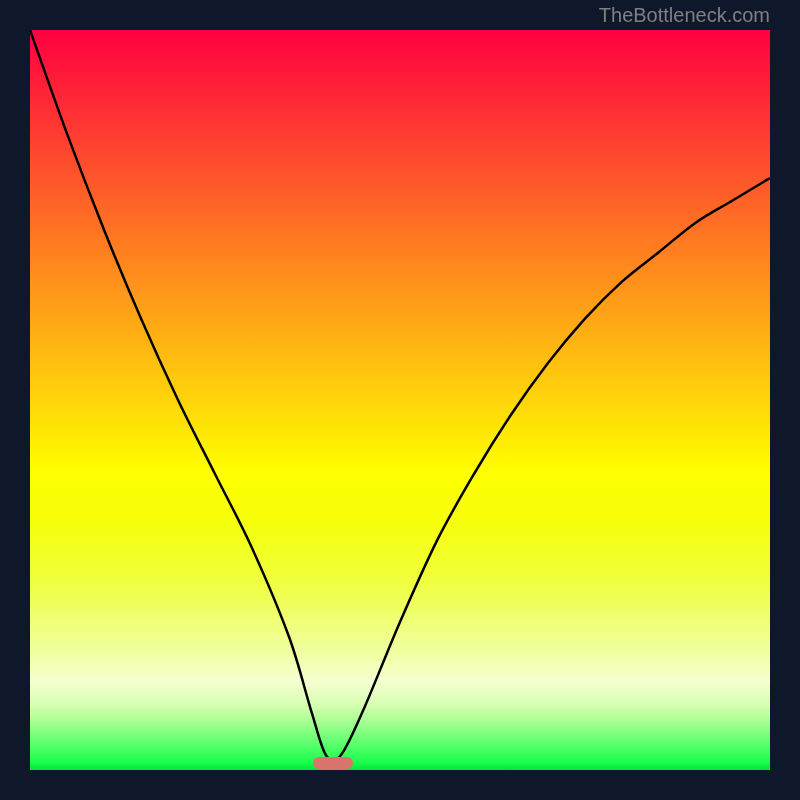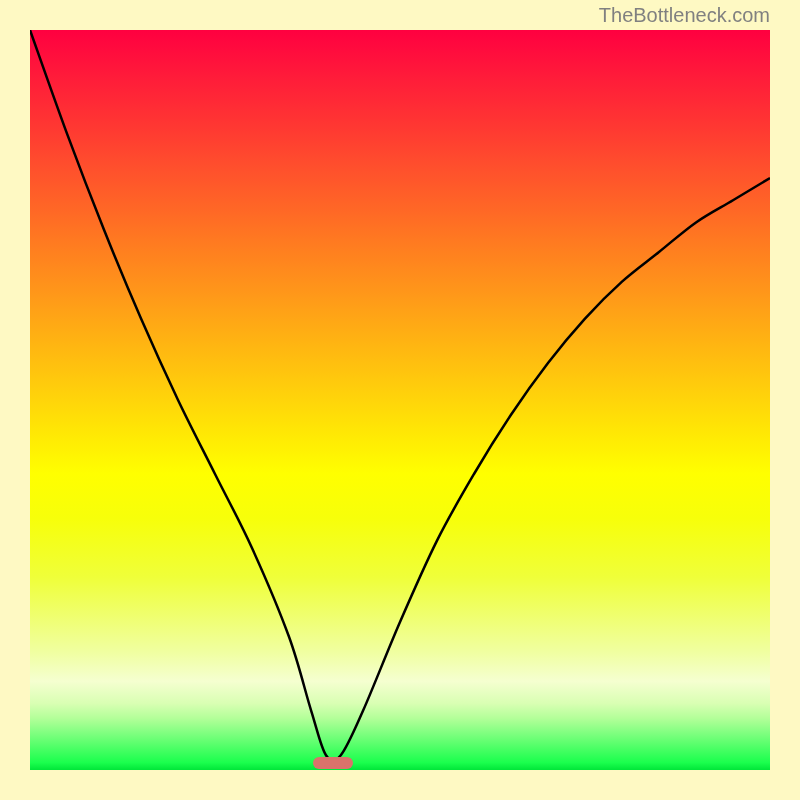--- a/index.html
+++ b/index.html
@@ -8,21 +8,21 @@
     width: 800px;
     height: 800px;
     background: #000;
     overflow: hidden;
     font-family: Arial, sans-serif;
   }
   .container {
     width: 800px;
     height: 800px;
     position: relative;
-    background: #fef9c3;
+    background: #0f172a;
   }
   .plot-area {
     position: absolute;
     left: 30px;
     top: 30px;
     width: 740px;
     height: 740px;
     background: linear-gradient(to bottom,
       #ff0040 0%,
       #ff1a3a 6%,

